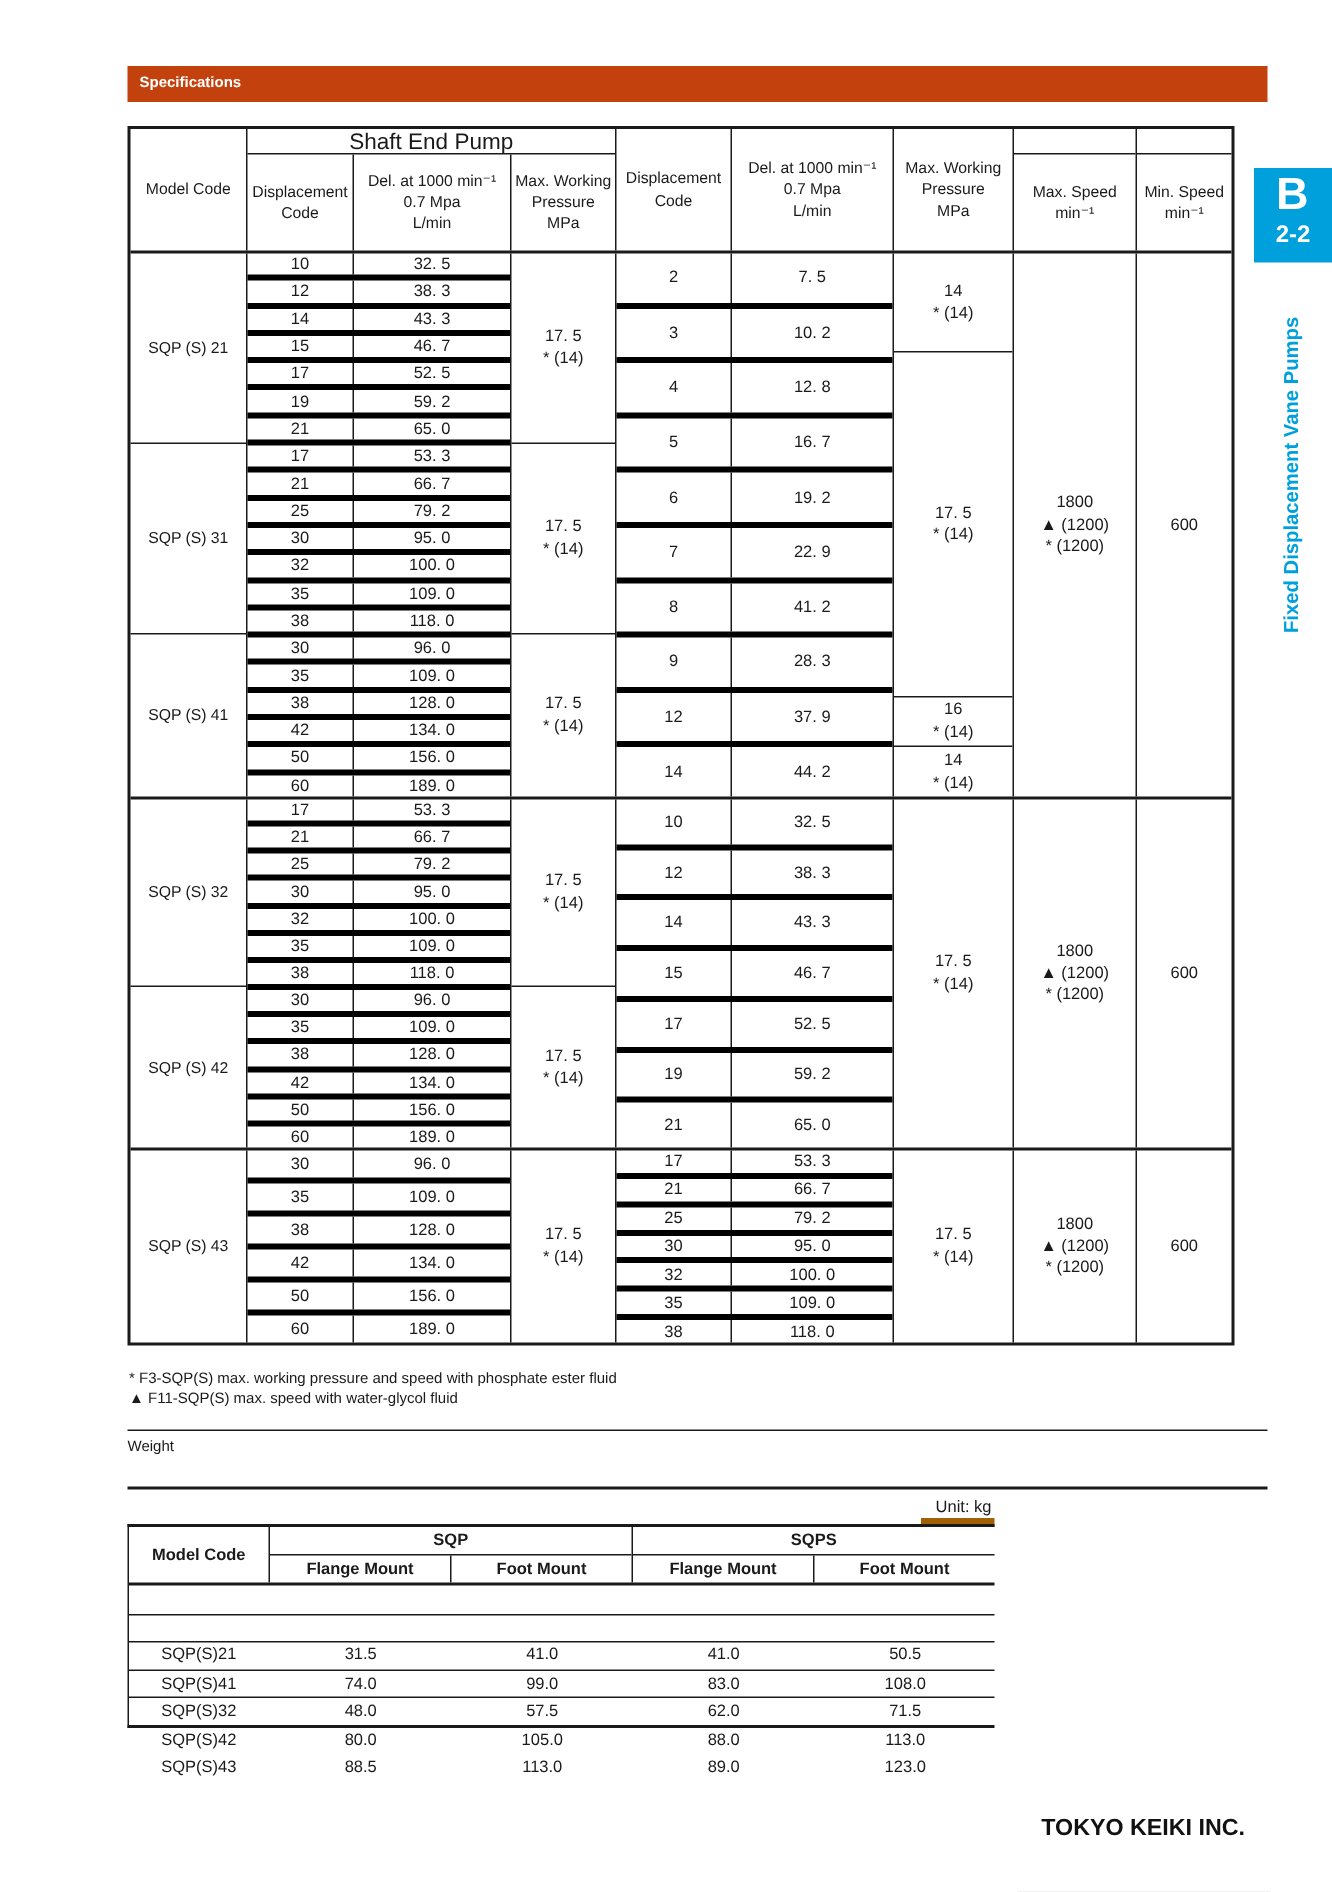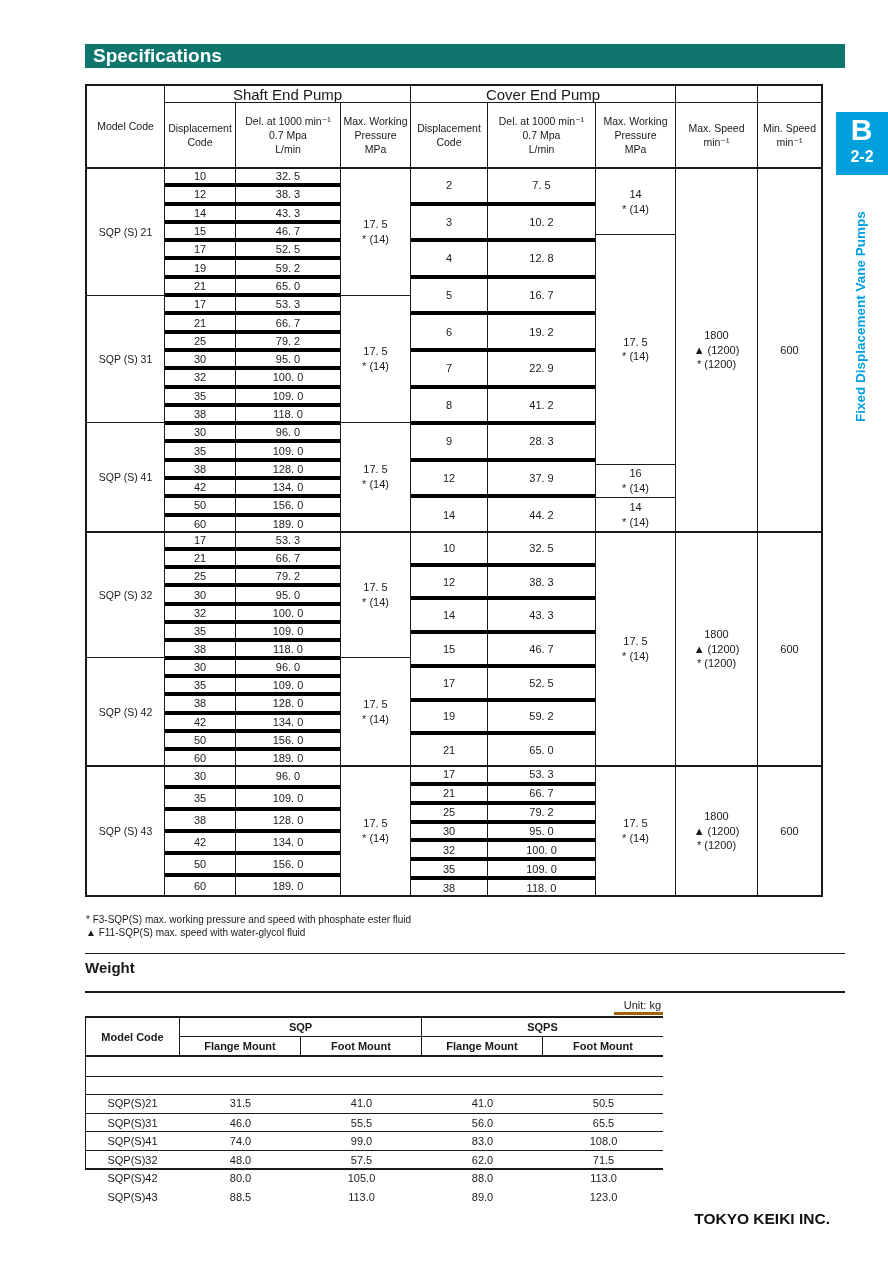--- a/index.html
+++ b/index.html
@@ -4,21 +4,21 @@
 <style>
   * { box-sizing: border-box; margin: 0; padding: 0; }
   html,body { background:#e8e8e8; }
   .page {
     position: relative; width: 888px; height: 1261px; background: #fff;
     font-family: "Liberation Sans", "DejaVu Sans", sans-serif; color: #1a1a1a;
     margin: 0 auto; overflow: hidden;
   }
   .spec-bar {
     position: absolute; left: 85px; top: 44px; width: 760px; height: 24px;
-    background: #0f766e; color: #fff; font-weight: bold; font-size: 19px;
+    background: #c2410c; color: #fff; font-weight: bold; font-size: 10px;
     line-height: 24px; padding-left: 8px;
   }
   
   .spec-table { position: absolute; left: 85px; top: 84px; width: 738px; border: 2px solid #1a1a1a; background:#fff; }
   .spec-header { display: flex; height: 83px; border-bottom: 2px solid #1a1a1a; }
   .hcol { display: flex; flex-direction: column; }
   .spec-header > div + div { border-left: 1px solid #1a1a1a; }
   .hgroup { height: 17px; border-bottom: 1px solid #1a1a1a; display:flex; align-items:center; justify-content:center; font-size:15px; }
   .hsub { flex: 1; display: flex; }
   .hsub > div + div { border-left: 1px solid #1a1a1a; }
@@ -43,24 +43,24 @@
   .cell { display:flex; align-items:center; justify-content:center; text-align:center; font-size:11px; min-height:0; }
   .srow > div + div { border-left: 1px solid #1a1a1a; }
   .sc-disp { width: 70px; } .sc-del { flex: 1; }
   .cc-disp { width: 76px; } .cc-del { flex: 1; }
   .mcell { font-size: 10.5px; }
   .pre { white-space: pre-line; line-height: 1.35; }
 
   
   .fn { position: absolute; left: 86px; font-size: 10px; color:#1a1a1a; }
   .rule1 { position: absolute; left: 85px; top: 953px; width: 760px; border-top: 1px solid #1a1a1a; }
-  .weight-title { position: absolute; left: 85px; top: 959px; font-size: 15px; font-weight: bold; }
+  .weight-title { position: absolute; left: 85px; top: 959px; font-size: 10px; font-weight: normal; }
   .rule2 { position: absolute; left: 85px; top: 991px; width: 760px; border-top: 2px solid #1a1a1a; }
   .unit { position: absolute; left: 85px; top: 999px; width: 578px; text-align: right; font-size: 11px; }
-  .unit span { display:inline-block; border-bottom: 3px solid #a16207; padding: 0 2px 1px 10px; }
+  .unit span { display:inline-block; border-bottom: 6px solid #a16207; padding: 0 2px 1px 10px; }
 
   .wtable { position: absolute; left: 85px; top: 1016px; width: 578px;
     border-top: 2px solid #1a1a1a; border-bottom: 2px solid #1a1a1a; border-left: 1px solid #1a1a1a; }
   .whead { display: flex; height: 39px; border-bottom: 2px solid #1a1a1a; }
   .wmodel { width: 93px; display:flex; align-items:center; justify-content:center; font-size: 11px; font-weight: bold; }
   .wgroup { flex: 1; display: flex; flex-direction: column; border-left: 1px solid #1a1a1a; }
   .wgroup-label { height: 19px; border-bottom: 1px solid #1a1a1a; display:flex; align-items:center; justify-content:center; font-size: 11px; font-weight: bold; }
   .wsub { flex: 1; display: flex; }
   .wsub > div { flex: 1; display:flex; align-items:center; justify-content:center; font-size: 11px; font-weight: bold; }
   .wsub > div + div { border-left: 1px solid #1a1a1a; }
@@ -99,21 +99,20 @@
 Code</div>
           <div class="hcell w-del pre">Del. at 1000 min⁻¹
 0.7 Mpa
 L/min</div>
           <div class="hcell w-press pre">Max. Working
 Pressure
 MPa</div>
         </div>
       </div>
       <div class="hcol w-group-cover">
-        <div class="hgroup">Cover End Pump</div>
         <div class="hsub">
           <div class="hcell w-cdisp pre">Displacement
 Code</div>
           <div class="hcell w-cdel pre">Del. at 1000 min⁻¹
 0.7 Mpa
 L/min</div>
           <div class="hcell w-cpress pre">Max. Working
 Pressure
 MPa</div>
         </div>
@@ -506,27 +505,20 @@
     </div>
     <div id="weight-rows">
         <div class="wrow">
           <div class="wc-model">SQP(S)21</div>
           <div class="wc-val">31.5</div>
           <div class="wc-val">41.0</div>
           <div class="wc-val">41.0</div>
           <div class="wc-val">50.5</div>
         </div>
         <div class="wrow">
-          <div class="wc-model">SQP(S)31</div>
-          <div class="wc-val">46.0</div>
-          <div class="wc-val">55.5</div>
-          <div class="wc-val">56.0</div>
-          <div class="wc-val">65.5</div>
-        </div>
-        <div class="wrow">
           <div class="wc-model">SQP(S)41</div>
           <div class="wc-val">74.0</div>
           <div class="wc-val">99.0</div>
           <div class="wc-val">83.0</div>
           <div class="wc-val">108.0</div>
         </div>
         <div class="wrow">
           <div class="wc-model">SQP(S)32</div>
           <div class="wc-val">48.0</div>
           <div class="wc-val">57.5</div>

